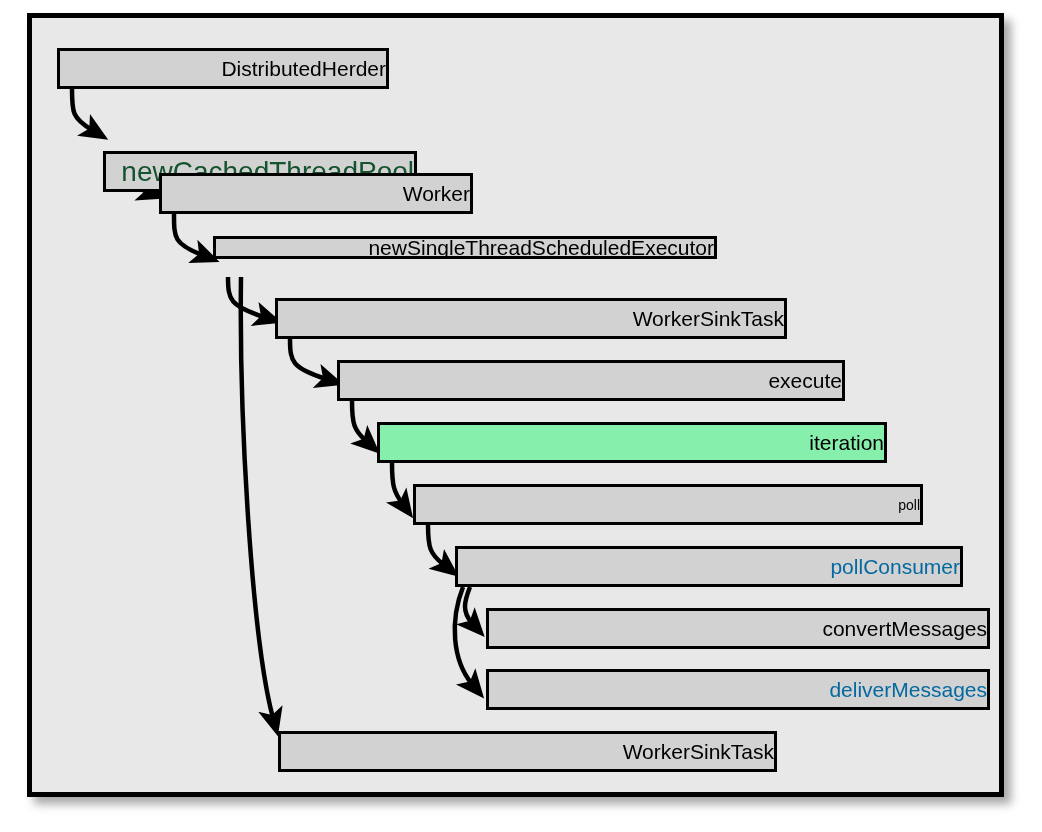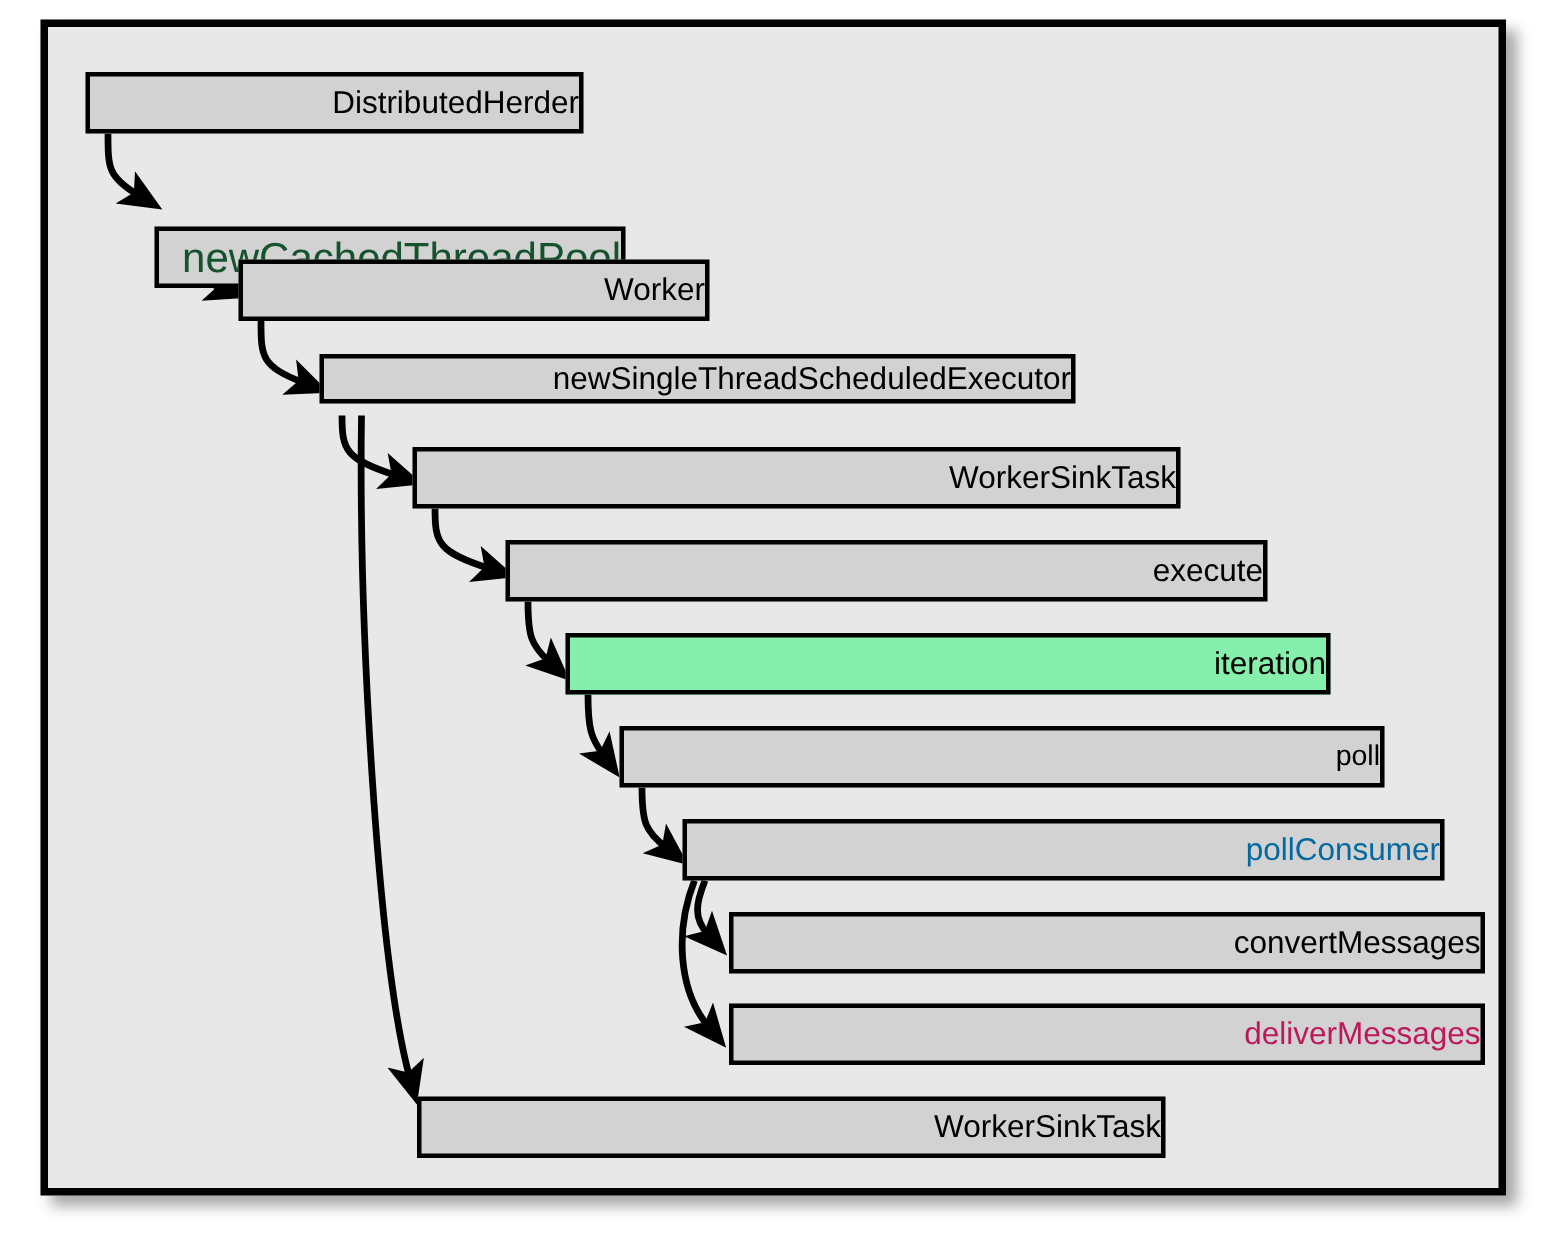--- a/index.html
+++ b/index.html
@@ -82,41 +82,41 @@
   <div id="node-layer">
       <div class="node" style="left: 57px; top: 48px; width: 332px; height: 41px; background: rgb(210, 210, 210); border-color: rgb(0, 0, 0); color: rgb(0, 0, 0); font-size: 21px;">
         <span>DistributedHerder</span>
       </div>
       <div class="node" style="left: 103px; top: 111px; width: 314px; height: 41px; background: rgb(210, 210, 210); border-color: rgb(0, 0, 0); color: #14532d; font-size: 28px; margin-top: 40px;">
         <span>newCachedThreadPool</span>
       </div>
       <div class="node" style="left: 159px; top: 173px; width: 314px; height: 41px; background: rgb(210, 210, 210); border-color: rgb(0, 0, 0); color: rgb(0, 0, 0); font-size: 21px;">
         <span>Worker</span>
       </div>
-      <div class="node" style="left: 213px; top: 236px; width: 504px; height: 33px; background: rgb(210, 210, 210); border-color: rgb(0, 0, 0); color: rgb(0, 0, 0); font-size: 21px;">
+      <div class="node" style="left: 213px; top: 236px; width: 504px; height: 23px; background: rgb(210, 210, 210); border-color: rgb(0, 0, 0); color: rgb(0, 0, 0); font-size: 21px;">
         <span>newSingleThreadScheduledExecutor</span>
       </div>
       <div class="node" style="left: 275px; top: 298px; width: 512px; height: 41px; background: rgb(210, 210, 210); border-color: rgb(0, 0, 0); color: rgb(0, 0, 0); font-size: 21px;">
         <span>WorkerSinkTask</span>
       </div>
       <div class="node" style="left: 337px; top: 360px; width: 508px; height: 41px; background: rgb(210, 210, 210); border-color: rgb(0, 0, 0); color: rgb(0, 0, 0); font-size: 21px;">
         <span>execute</span>
       </div>
       <div class="node" style="left: 377px; top: 422px; width: 510px; height: 41px; background: #86efac; border-color: rgb(0, 0, 0); color: rgb(0, 0, 0); font-size: 21px;">
         <span>iteration</span>
       </div>
-      <div class="node" style="left: 413px; top: 484px; width: 510px; height: 41px; background: rgb(210, 210, 210); border-color: rgb(0, 0, 0); color: rgb(0, 0, 0); font-size: 19px;">
+      <div class="node" style="left: 413px; top: 484px; width: 510px; height: 41px; background: rgb(210, 210, 210); border-color: rgb(0, 0, 0); color: rgb(0, 0, 0); font-size: 14px;">
         <span>poll</span>
       </div>
       <div class="node" style="left: 455px; top: 546px; width: 508px; height: 41px; background: rgb(210, 210, 210); border-color: rgb(0, 0, 0); color: #0369a1; font-size: 21px;">
         <span>pollConsumer</span>
       </div>
       <div class="node" style="left: 486px; top: 608px; width: 504px; height: 41px; background: rgb(210, 210, 210); border-color: rgb(0, 0, 0); color: rgb(0, 0, 0); font-size: 21px;">
         <span>convertMessages</span>
       </div>
-      <div class="node" style="left: 486px; top: 669px; width: 504px; height: 41px; background: rgb(210, 210, 210); border-color: rgb(0, 0, 0); color: #be185d; font-size: 21px;">
+      <div class="node" style="left: 486px; top: 669px; width: 504px; height: 41px; background: rgb(210, 210, 210); border-color: rgb(0, 0, 0); color: #0369a1; font-size: 21px;">
         <span>deliverMessages</span>
       </div>
       <div class="node" style="left: 278px; top: 731px; width: 499px; height: 41px; background: rgb(210, 210, 210); border-color: rgb(0, 0, 0); color: rgb(0, 0, 0); font-size: 21px;">
         <span>WorkerSinkTask</span>
       </div>
     </div>
 </div>
 
 </body></html>

